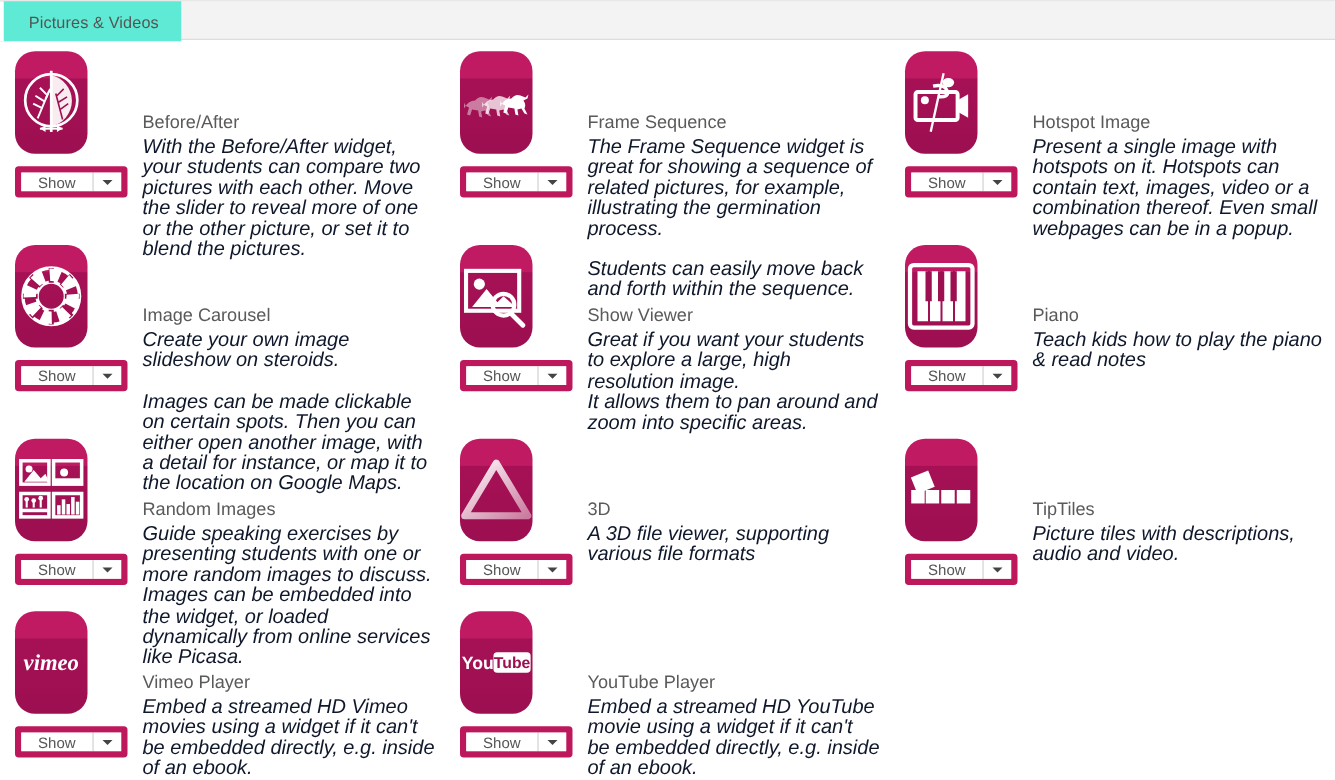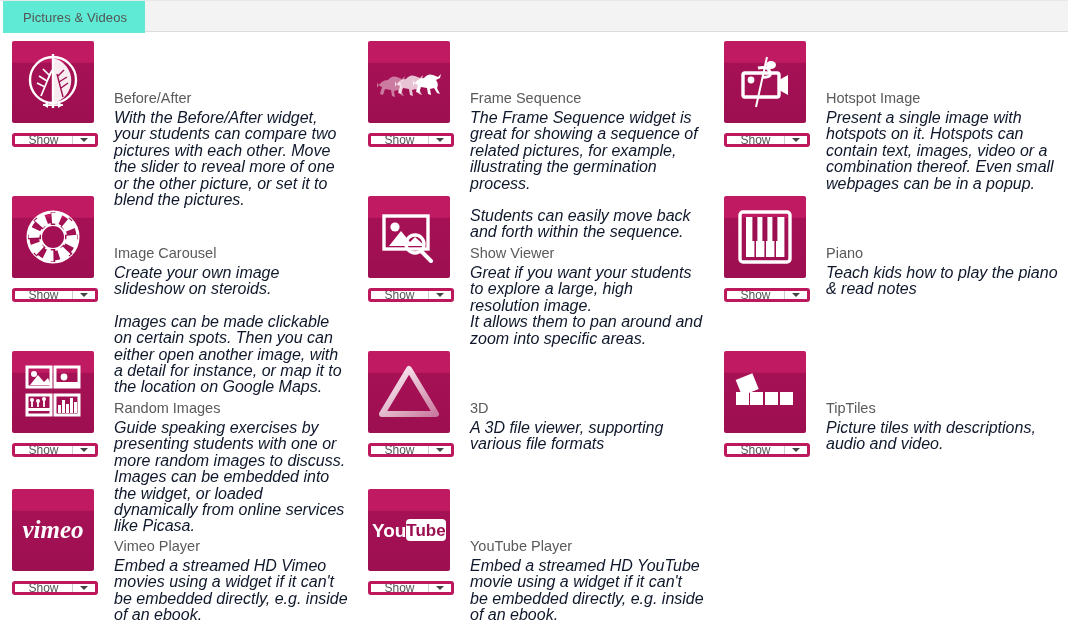--- a/index.html
+++ b/index.html
@@ -57,42 +57,42 @@
 
   
   .tile-col {
     width: 92px;
     flex: 0 0 92px;
     display: flex;
     flex-direction: column;
     align-items: flex-start;
   }
   .tile {
-    width: 82px;
+    width: 58px;
     height: 82px;
-    border-radius: 2px;
+    border-radius: 16px;
     position: relative;
     overflow: hidden;
     background: linear-gradient(to bottom, #bf1a62 0%, #bf1a62 26%, #a61155 27%, #9c0f50 100%);
   }
   .tile .glyph {
     position: absolute;
     inset: 0;
     display: flex;
     align-items: center;
     justify-content: center;
   }
   .tile svg { display: block; }
 
   
   .split-btn {
     margin-top: 10px;
     display: flex;
-    height: 14px;
-    border: 3px solid #be185d;
+    height: 25px;
+    border: 5px solid #be185d;
     border-radius: 3px;
     background: #ffffff;
     overflow: hidden;
   }
   .split-btn .main {
     min-width: 57px;
     padding: 0 10px;
     display: flex;
     align-items: center;
     justify-content: center;

